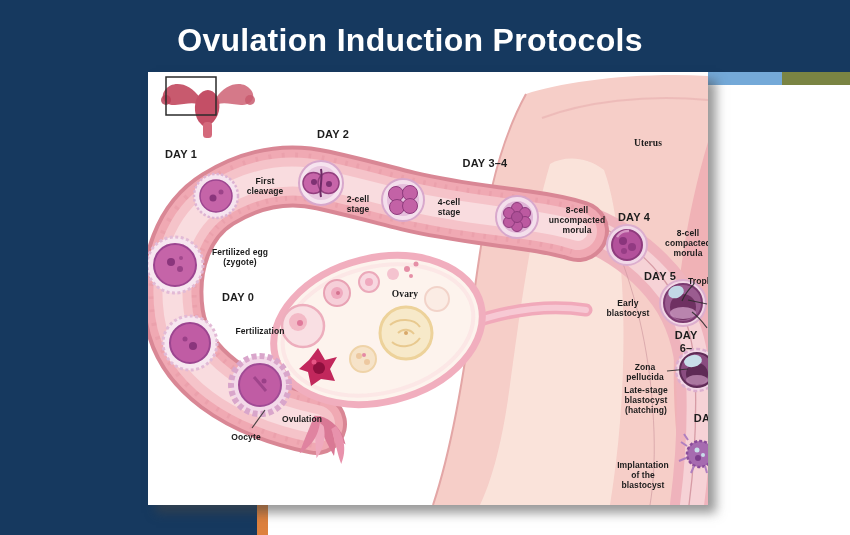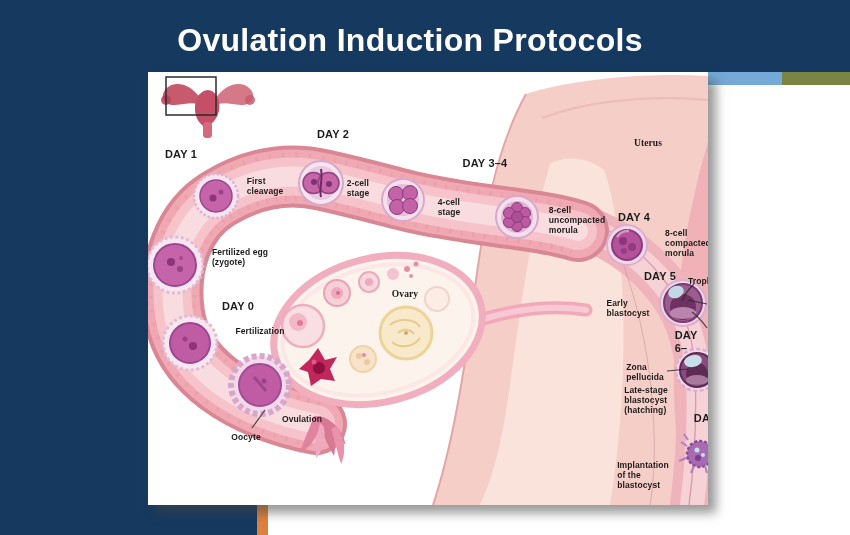--- a/index.html
+++ b/index.html
@@ -9,21 +9,21 @@
   .page-title{position:absolute;left:130px;top:22px;width:560px;text-align:center;color:#ffffff;
     font-size:32px;font-weight:700;letter-spacing:.3px;margin:0;}
   .bar{position:absolute;top:72px;height:13px;}
   .bar.blue{left:707px;width:75px;background:#74a9d8;}
   .bar.olive{left:782px;width:68px;background:#7a8443;}
   .bar.orange{position:absolute;left:257px;top:505px;width:11px;height:30px;background:#dd813e;}
   .card{position:absolute;left:148px;top:72px;width:560px;height:433px;background:#ffffff;overflow:hidden;
     box-shadow:8px 8px 10px rgba(70,70,70,.55);}
   .card svg{position:absolute;left:0;top:0;}
   .lbl{position:absolute;transform:translate(-50%,-50%);color:#1c1c1c;font-weight:700;font-size:8.5px;
-    line-height:1.18;white-space:pre-line;letter-spacing:.1px;}
+    line-height:1.18;text-align:center;white-space:pre-line;letter-spacing:.1px;}
   .lbl.day{font-size:11px;letter-spacing:.2px;}
   .lbl.organ{font-size:9.5px;font-family:Liberation Serif, serif;}
 </style>
 </head>
 <body>
 
 <div class="stage">
   <div class="navy-left"></div>
   <div class="navy-top"></div>
   <h1 class="page-title">Ovulation Induction Protocols</h1>
@@ -195,21 +195,21 @@
         <circle cx="12" cy="28" r="5" fill="#b84158" opacity="0.85"></circle>
         <circle cx="96" cy="28" r="5" fill="#c85a6e" opacity="0.85"></circle>
         <rect x="12" y="5" width="50" height="38" fill="none" stroke="#2b2b2b" stroke-width="1.5"></rect>
       </g>
     </svg>
 
     <div class="lbl day" style="left:185px;top:62px">DAY 2</div>
     <div class="lbl day" style="left:33px;top:82px">DAY 1</div>
     <div class="lbl" style="left:117px;top:114px">First
 cleavage</div>
-    <div class="lbl" style="left:210px;top:116px">2-cell
+    <div class="lbl" style="left:210px;top:132px">2-cell
 stage</div>
     <div class="lbl" style="left:301px;top:135px">4-cell
 stage</div>
     <div class="lbl day" style="left:337px;top:91px">DAY 3–4</div>
     <div class="lbl organ" style="left:500px;top:72px">Uterus</div>
     <div class="lbl" style="left:429px;top:148px">8-cell
 uncompacted
 morula</div>
     <div class="lbl day" style="left:486px;top:145px">DAY 4</div>
     <div class="lbl" style="left:540px;top:171px">8-cell
@@ -224,19 +224,19 @@
 pellucida</div>
     <div class="lbl" style="left:498px;top:328px">Late-stage
 blastocyst
 (hatching)</div>
     <div class="lbl day" style="left:554px;top:346px">DA</div>
     <div class="lbl" style="left:495px;top:403px">Implantation
 of the
 blastocyst</div>
     <div class="lbl" style="left:92px;top:185px">Fertilized egg
 (zygote)</div>
-    <div class="lbl day" style="left:90px;top:234px">DAY 0</div>
+    <div class="lbl day" style="left:90px;top:225px">DAY 0</div>
     <div class="lbl" style="left:112px;top:259px">Fertilization</div>
     <div class="lbl organ" style="left:257px;top:223px">Ovary</div>
     <div class="lbl" style="left:154px;top:347px">Ovulation</div>
     <div class="lbl" style="left:98px;top:365px">Oocyte</div>
   </div>
 </div>
 
 </body></html>

